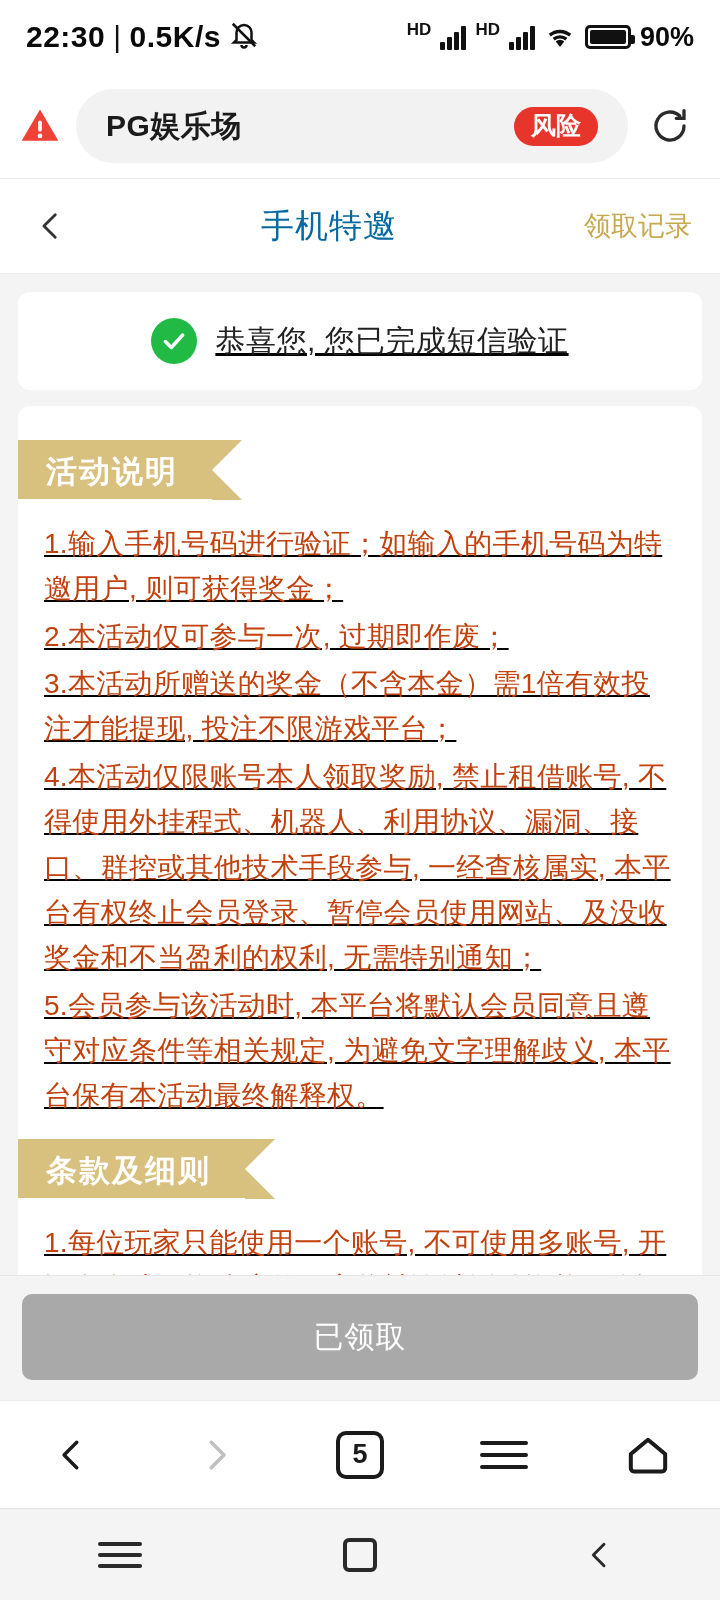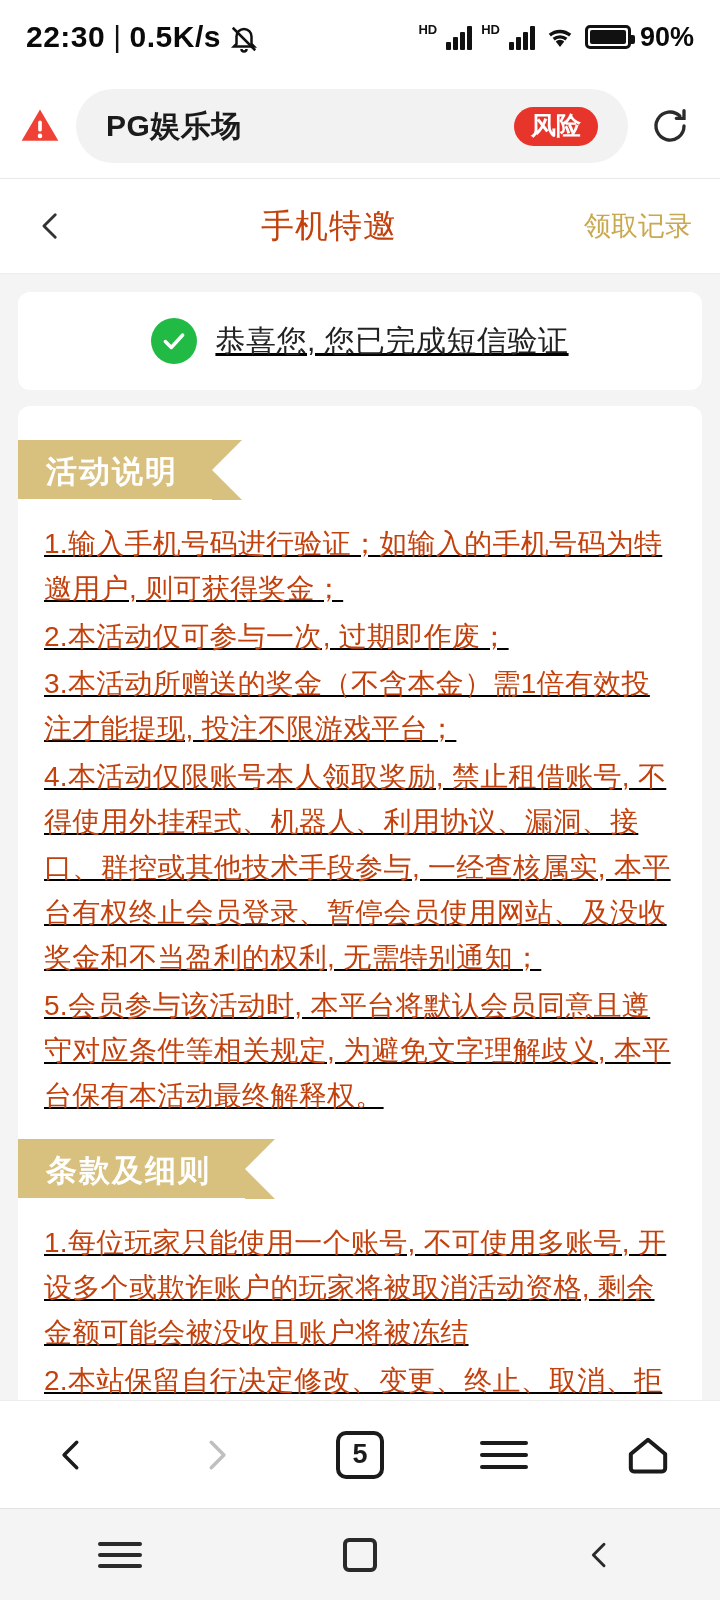--- a/index.html
+++ b/index.html
@@ -22,37 +22,37 @@
     height: 74px;
     background: #ffffff;
     display: flex;
     align-items: center;
     justify-content: space-between;
     padding: 0 26px;
     flex: 0 0 auto;
   }
   .status-left {
     display: flex;
-    align-items: flex-end;
+    align-items: flex-start;
     gap: 8px;
     font-size: 30px;
     font-weight: bold;
     color: #0a0a0a;
     letter-spacing: 0.5px;
   }
   .status-left .sep { font-weight: 400; color: #111; }
   .mute-icon { width: 30px; height: 30px; position: relative; display:inline-block; }
   .mute-icon svg { display:block; }
   .status-right {
     display: flex;
     align-items: center;
     gap: 9px;
   }
   .hd-badge {
-    font-size: 13px;
+    font-size: 17px;
     font-weight: bold;
     color: #111;
     line-height: 1;
     position: relative;
     top: -8px;
   }
   .sig {
     display: flex;
     align-items: flex-end;
     gap: 2px;
@@ -151,21 +151,21 @@
     border-bottom: 1px solid #ececec;
   }
   .back-chevron {
     width: 46px; height: 46px;
     display: flex; align-items: center; justify-content: center;
   }
   .page-title {
     flex: 1 1 auto;
     text-align: center;
     font-size: 33px;
-    color: #c2410c;
+    color: #0369a1;
     letter-spacing: 1px;
   }
   .header-action {
     font-size: 27px;
     color: #c9a94f;
     white-space: nowrap;
   }
 
   
   .content {
@@ -414,20 +414,23 @@
       </div>
 
       <div class="ribbon second">条款及细则</div>
       <div class="body-text">
         <p>1.每位玩家只能使用一个账号, 不可使用多账号, 开设多个或欺诈账户的玩家将被取消活动资格, 剩余金额可能会被没收且账户将被冻结</p>
         <p>2.本站保留自行决定修改、变更、终止、取消、拒绝或取消此优惠活动的权利</p>
 
       </div>
     </div>
 
+    <div class="bottom-action">
+      <button class="claim-btn">已领取</button>
+    </div>
   </div>
 
   <div class="browser-nav">
     <span class="nav-item">
       <svg width="38" height="38" viewBox="0 0 24 24" fill="none" stroke="#1b1b1b" stroke-width="2.2" stroke-linecap="round" stroke-linejoin="round">
         <polyline points="15,4 7,12 15,20"></polyline>
       </svg>
     </span>
     <span class="nav-item">
       <svg width="38" height="38" viewBox="0 0 24 24" fill="none" stroke="#bfbfbf" stroke-width="2.2" stroke-linecap="round" stroke-linejoin="round">

